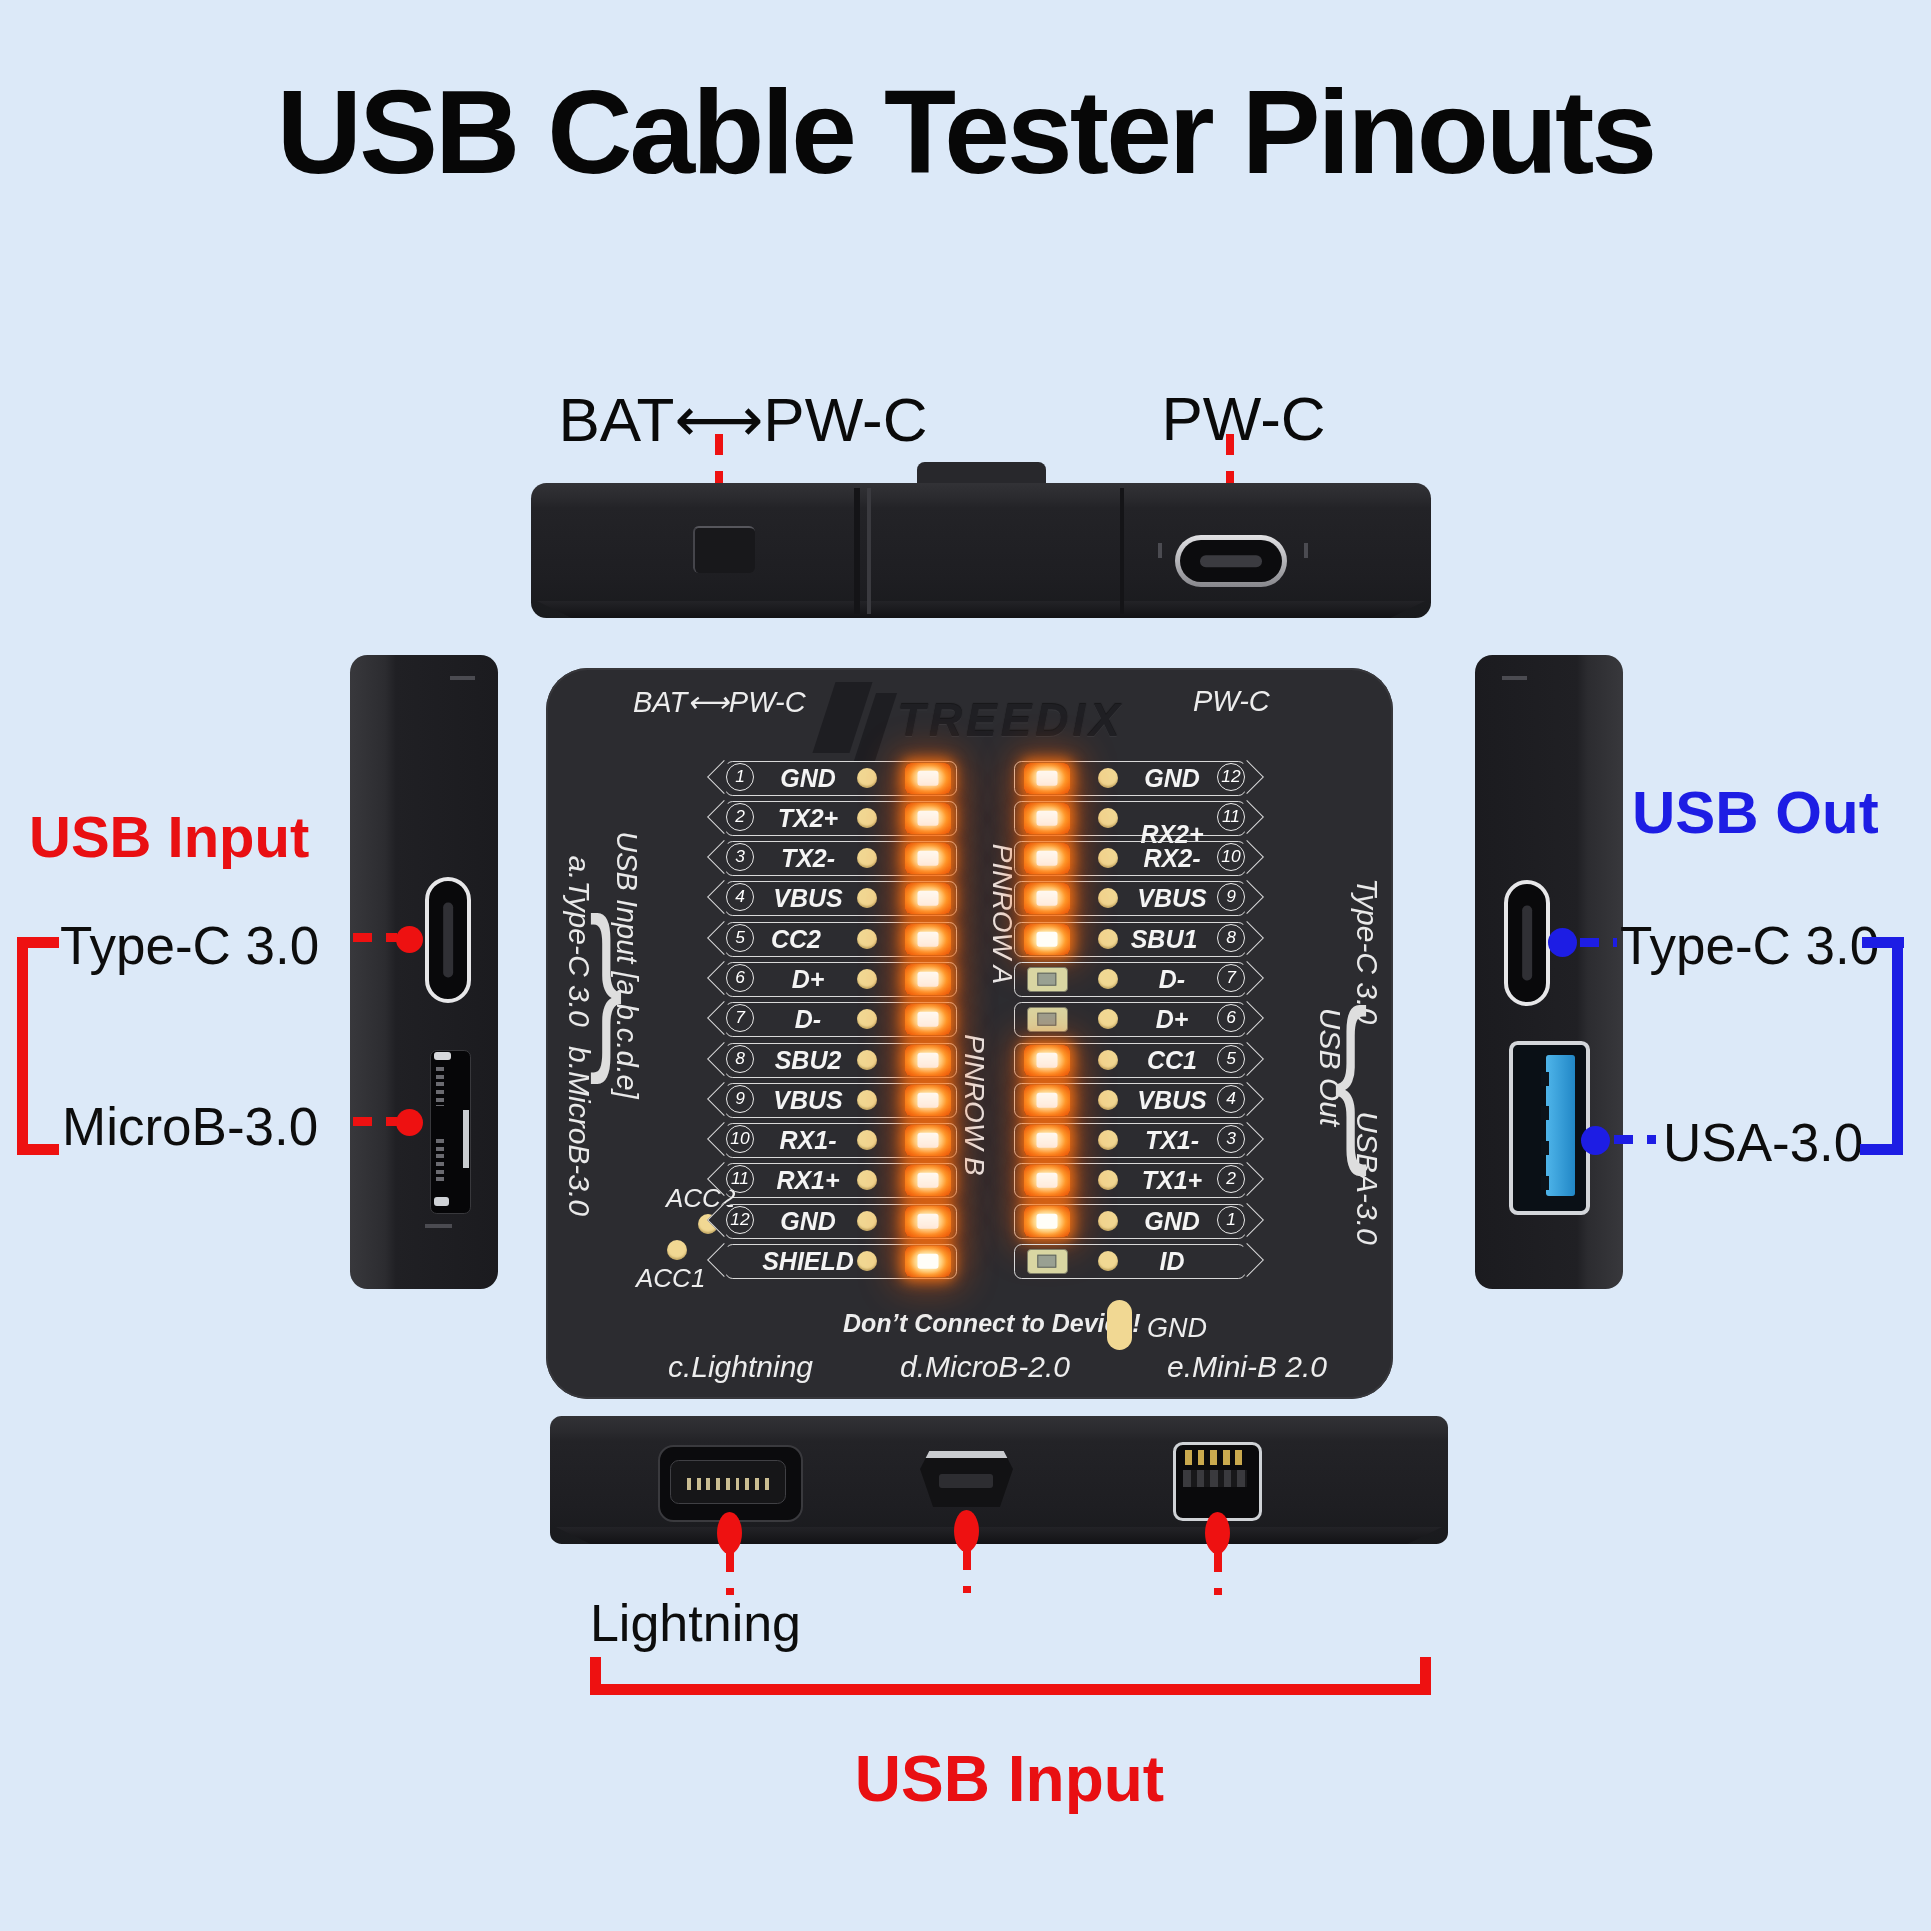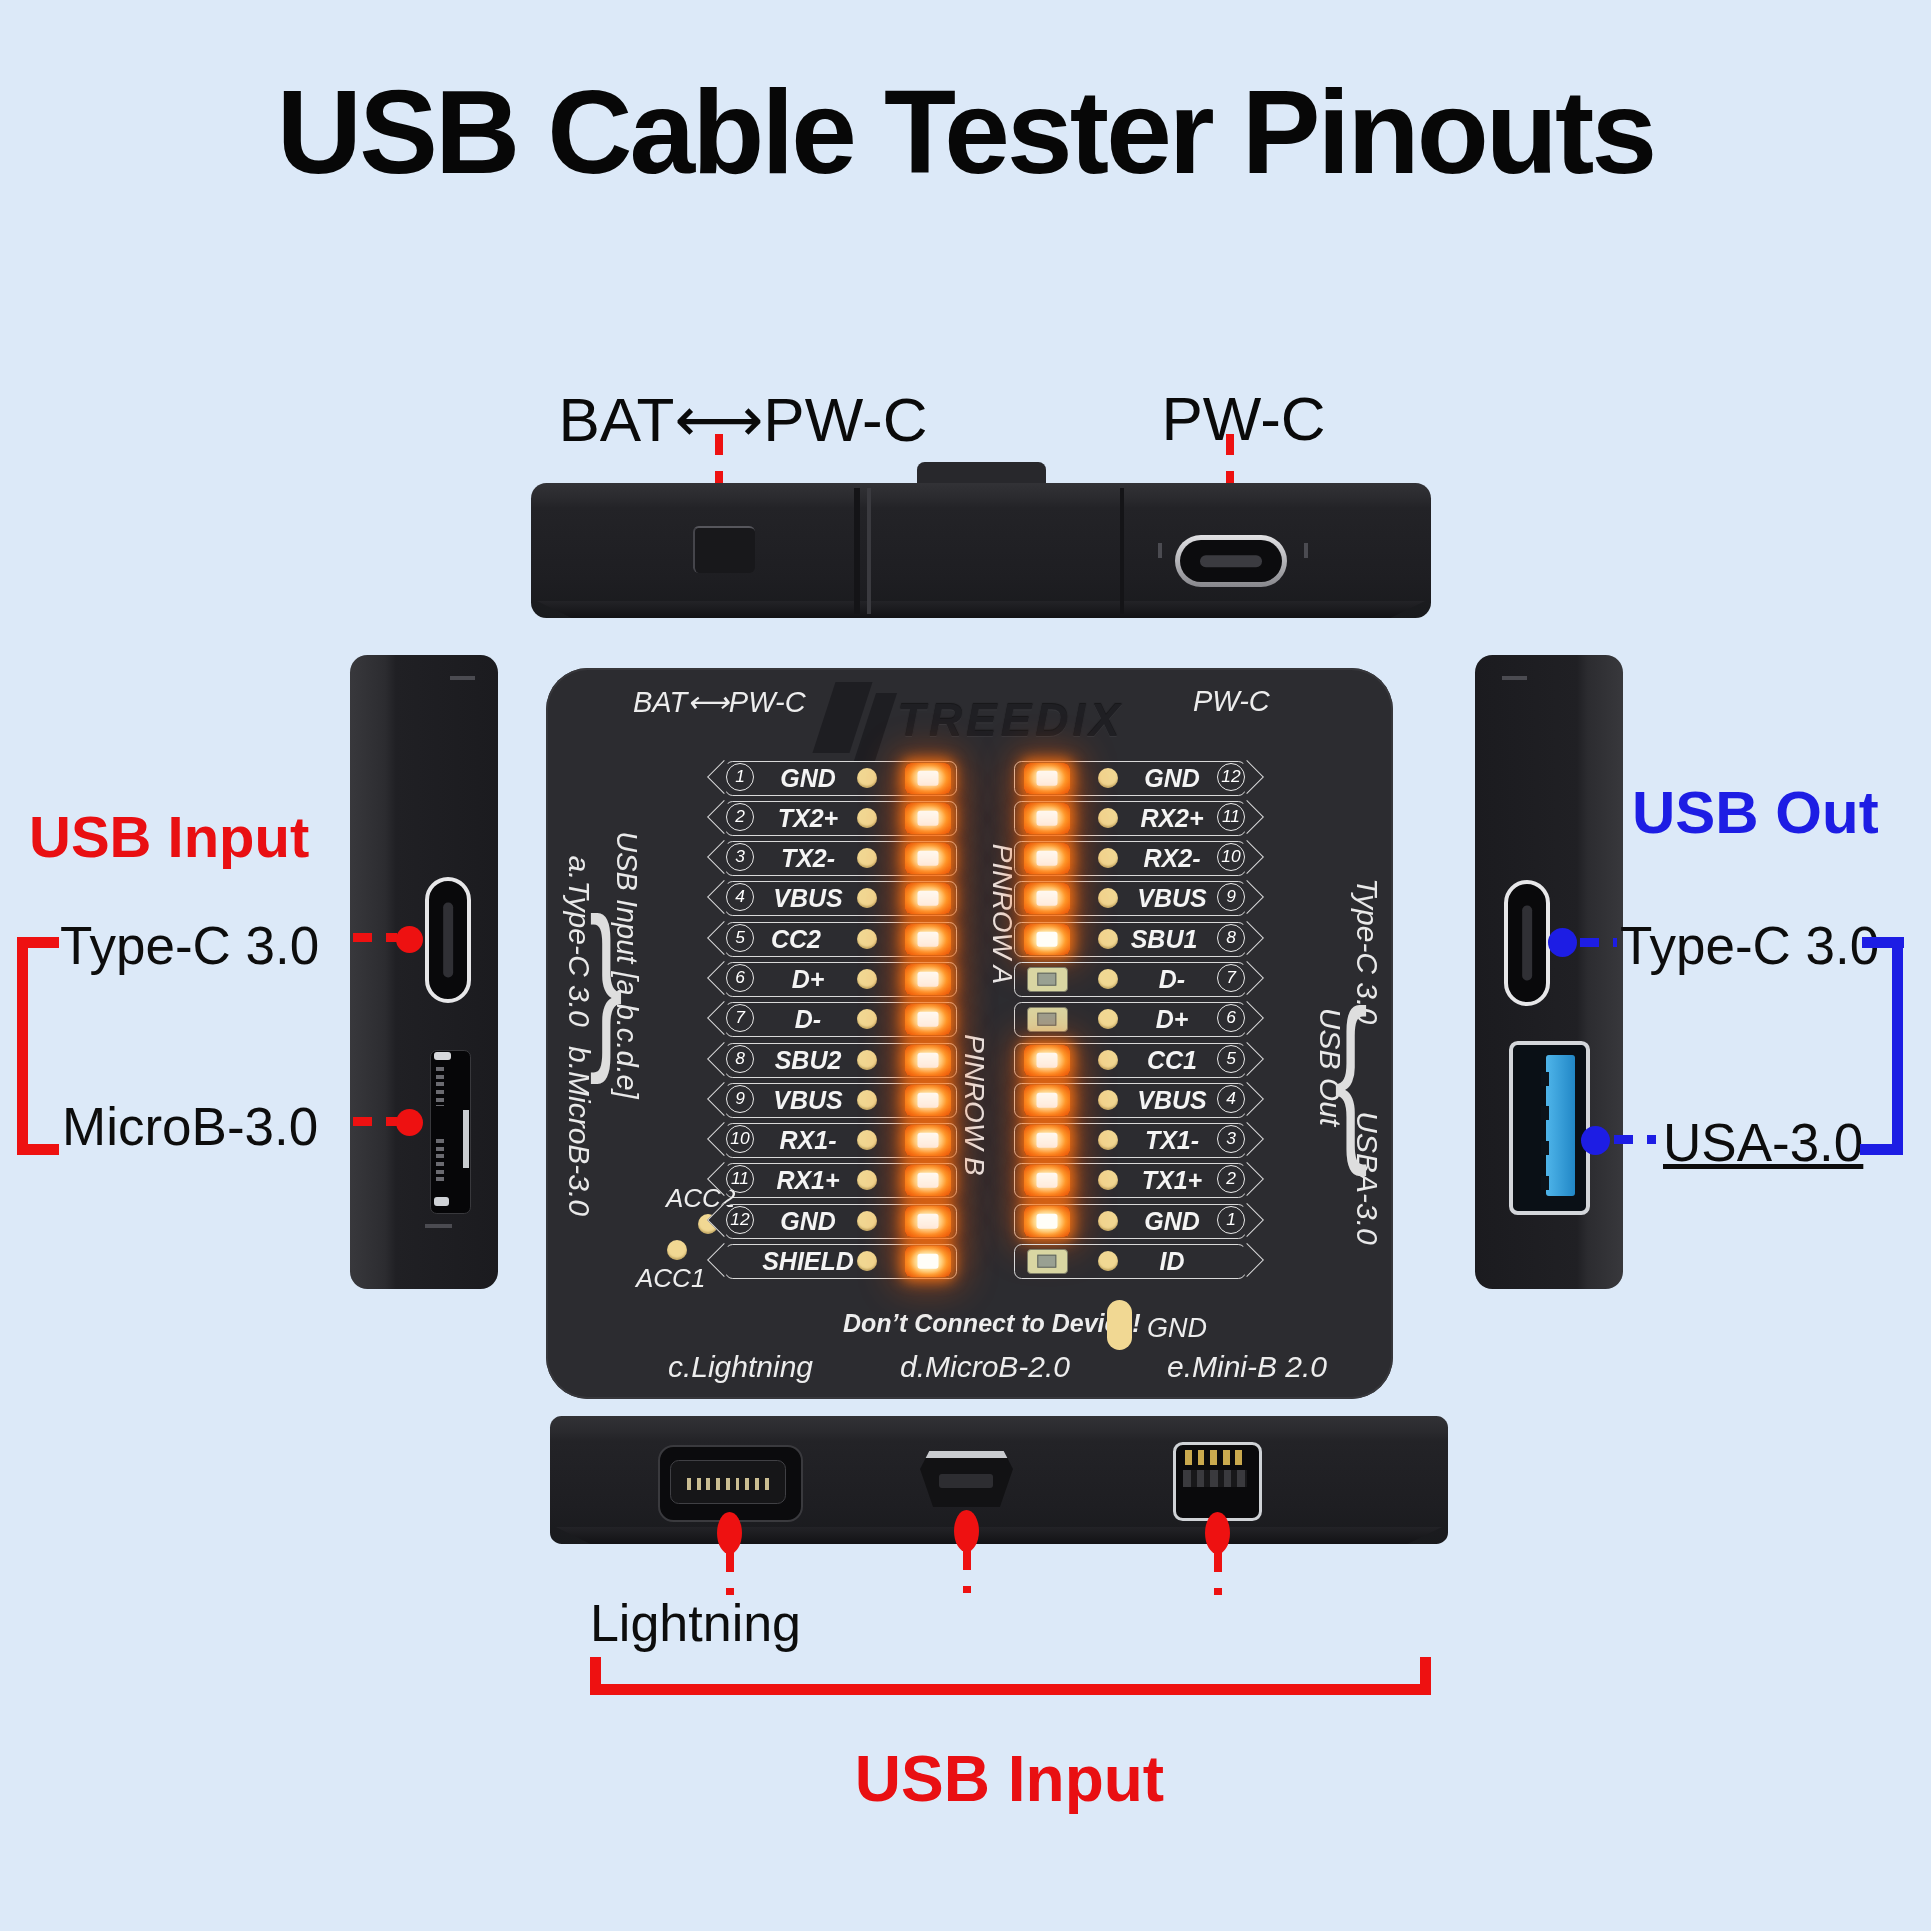--- a/index.html
+++ b/index.html
@@ -139,21 +139,21 @@
   <div class="abs usba-pin" style="left:1541px;top:1106px;"></div>
   <div class="abs usba-pin" style="left:1541px;top:1141px;"></div>
   <div class="abs usba-pin" style="left:1541px;top:1176px;"></div>
 
   <div class="abs sidehead-blue" style="left:1632px;top:778px;">USB Out</div>
   <div class="abs bdot" style="left:1548px;top:928px;"></div>
   <div class="abs bhdash" style="left:1580px;top:938px;width:37px;"></div>
   <div class="abs portlabel" style="left:1620px;top:915px;">Type-C 3.0</div>
   <div class="abs bdot" style="left:1581px;top:1126px;"></div>
   <div class="abs bhdash" style="left:1614px;top:1135px;width:42px;"></div>
-  <div class="abs portlabel" style="left:1663px;top:1112px;text-decoration:underline;">USA-3.0</div>
+  <div class="abs portlabel" style="left:1663px;top:1112px;">USA-3.0</div>
   <div class="abs bbar" style="left:1892px;top:937px;width:10.6px;height:218px;"></div>
   <div class="abs bbar" style="left:1862px;top:937px;width:42px;height:10.6px;"></div>
   <div class="abs bbar" style="left:1860px;top:1144px;width:43px;height:10.6px;"></div>
 
   <div class="abs board" id="board">
     <div class="abs btext" style="left:87px;top:17.4px;font-size:29px;">BAT⟷PW-C</div>
     <div class="abs btext" style="left:647px;top:17.4px;font-size:29px;">PW-C</div>
 
     <div class="abs logo-bar" style="left:278px;top:13.5px;width:37px;height:71px;transform:skewX(-18deg);"></div>
     <div class="abs logo-bar" style="left:319px;top:25px;width:21px;height:68px;transform:skewX(-18deg);"></div>
@@ -289,21 +289,21 @@
         <span class="pt r"></span>
         <span class="pnum" style="right: 1px;">12</span>
         <span class="plabel" style="left: 108px;">GND</span>
         <span class="pad ppad" style="left: 84px;"></span>
         <span class="led on" style="left: 9.7px;"></span>
       </div>
       <div class="pinrow" style="left: 468px; top: 133px;">
         <span class="rowbox"></span>
         <span class="pt r"></span>
         <span class="pnum" style="right: 1px;">11</span>
-        <span class="plabel" style="left: 108px;">RX2+</span>
+        <span class="plabel" style="left: 108px; margin-top: 16px;">RX2+</span>
         <span class="pad ppad" style="left: 84px;"></span>
         <span class="led on" style="left: 9.7px;"></span>
       </div>
       <div class="pinrow" style="left: 468px; top: 173px;">
         <span class="rowbox"></span>
         <span class="pt r"></span>
         <span class="pnum" style="right: 1px;">10</span>
         <span class="plabel" style="left: 108px;">RX2-</span>
         <span class="pad ppad" style="left: 84px;"></span>
         <span class="led on" style="left: 9.7px;"></span>

